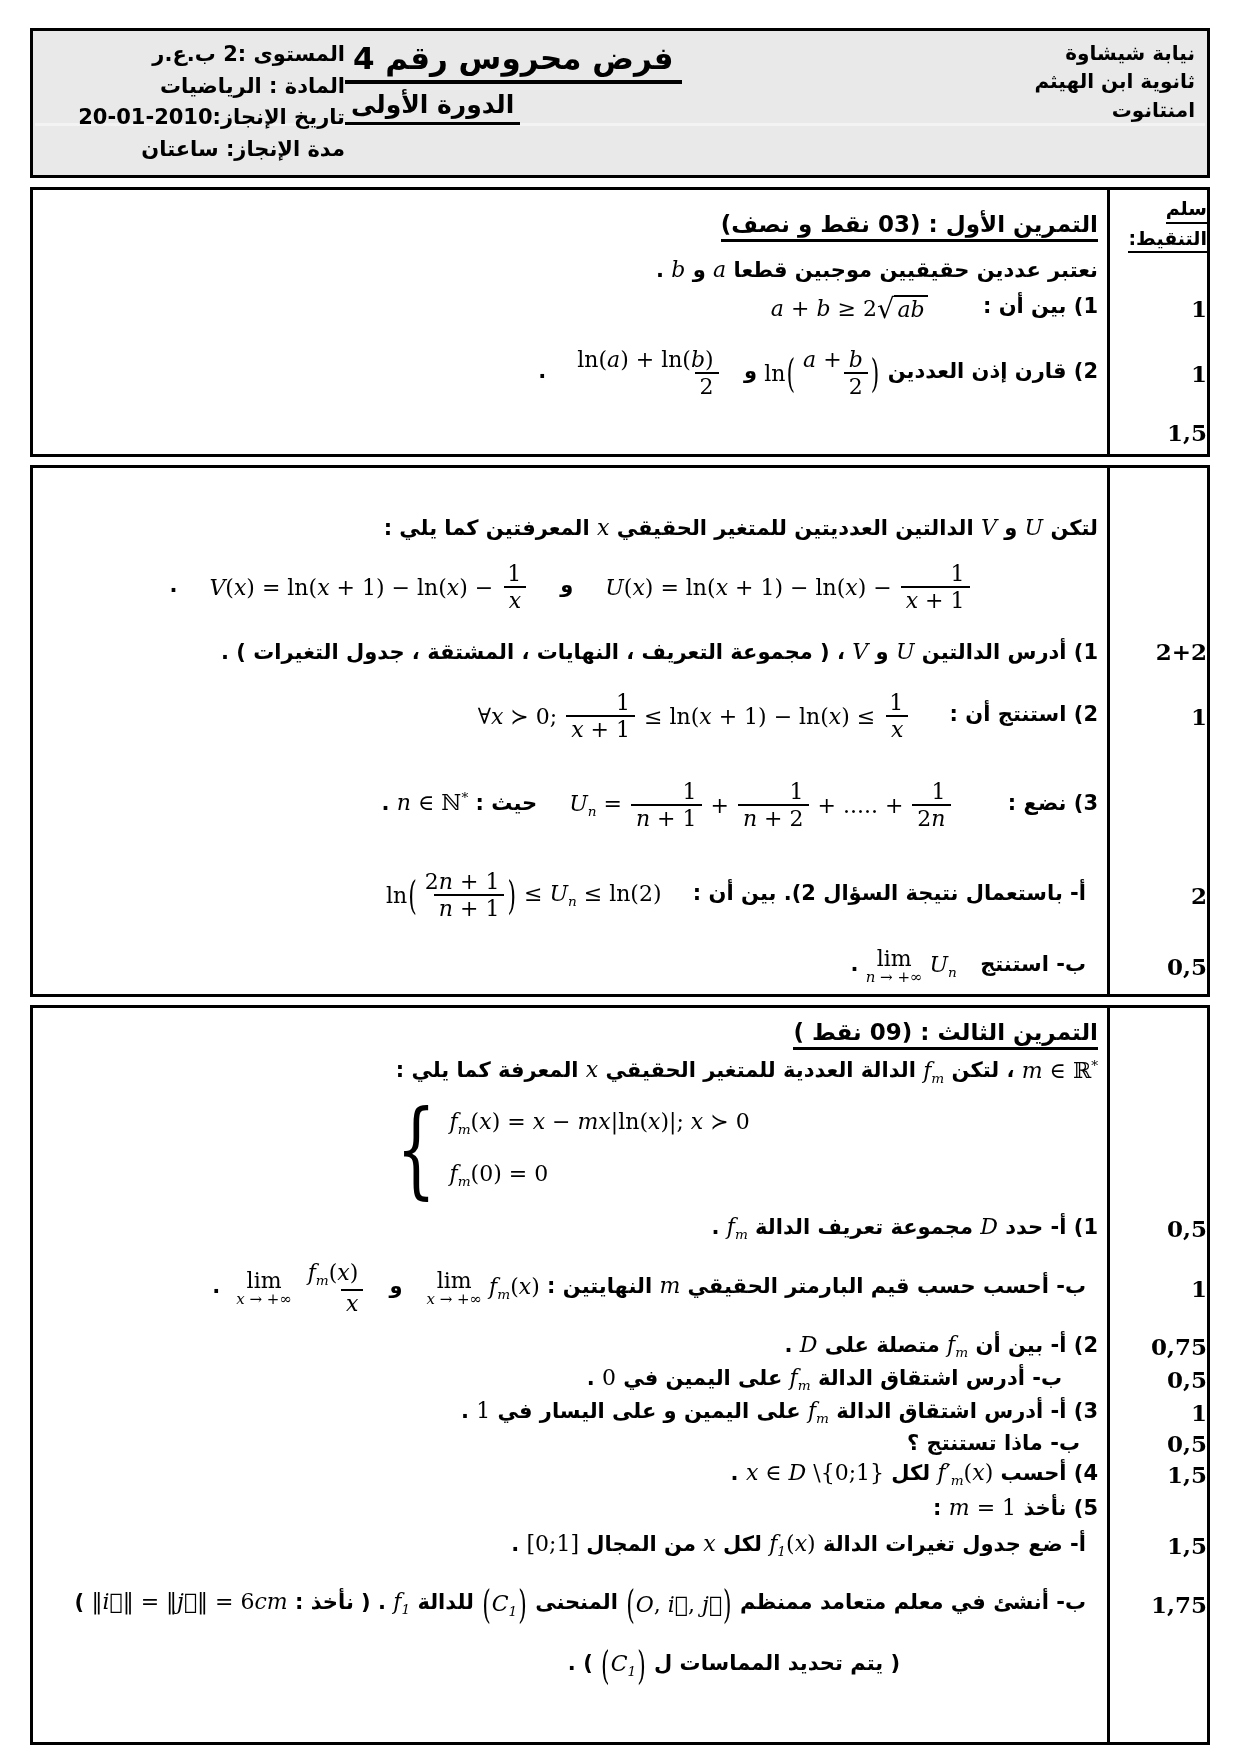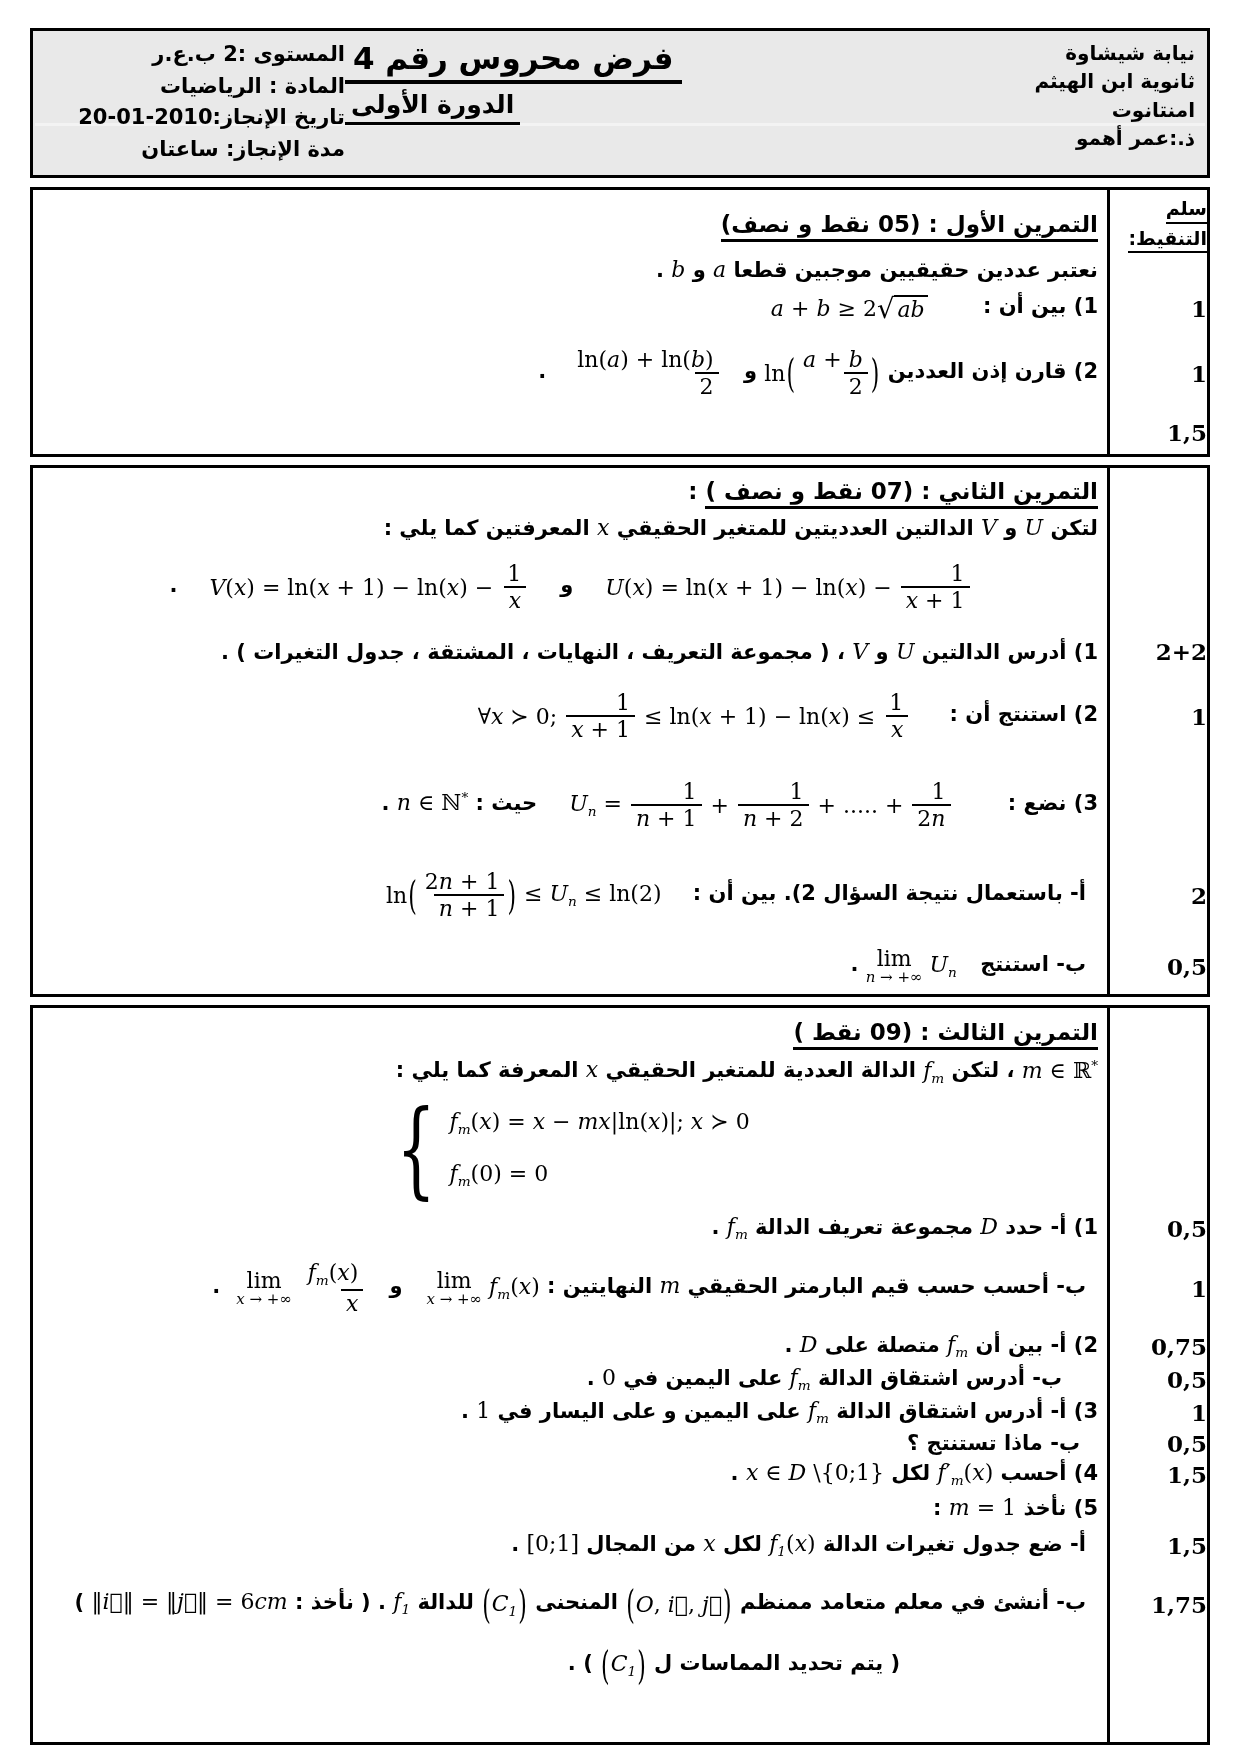--- a/index.html
+++ b/index.html
@@ -55,42 +55,41 @@
 </style>
 </head>
 <body>
 
 <div class="header-box">
   <div class="hline"></div>
   <div class="h-right">
     <div>نيابة شيشاوة</div>
     <div>ثانوية ابن الهيثم</div>
     <div>امنتانوت</div>
-    <div>ذ.:عمر أهمو</div>
   </div>
   <div class="h-center">
     <div><span class="h-title">فرض محروس رقم 4</span></div>
     <div><span class="h-subtitle">الدورة الأولى</span></div>
   </div>
   <div class="h-left">
     <div>المستوى :2 ب.ع.ر</div>
     <div>المادة : الرياضيات</div>
     <div>تاريخ الإنجاز:2010-01-20</div>
     <div>مدة الإنجاز: ساعتان</div>
   </div>
 </div>
 
 <div class="section" style="min-height:250px;">
   <div class="divider"></div>
 <div class="row" style="min-height: 54px;">
       <div class="mark-cell top">
         <div class="scale-line">سلم</div>
         <div class="scale-line">التنقيط:</div>
       </div>
-      <div class="content"><span class="ex-title">التمرين الأول : (05 نقط و نصف)</span></div>
+      <div class="content"><span class="ex-title">التمرين الأول : (03 نقط و نصف)</span></div>
     </div>
     <div class="row" style="min-height: 28px;">
       <div class="mark-cell"></div>
       <div class="content"><span class="ar">نعتبر عددين حقيقيين موجبين قطعا </span><span class="math mrun" dir="ltr"><span class="mi">a</span></span><span class="ar"> و </span><span class="math mrun" dir="ltr"><span class="mi">b</span></span><span class="ar"> .</span></div>
     </div>
     <div class="row" style="min-height: 50px;">
       <div class="mark-cell">
         <span class="mark-val">1</span>
       </div>
       <div class="content"><span class="ar">1) بين أن : </span><span class="sp" style="width: 3em;"></span><span class="math grp" dir="ltr">
@@ -127,21 +126,20 @@
     <div class="row" style="min-height: 38px;">
       <div class="mark-cell">
         <span class="mark-val">1,5</span>
       </div>
     </div>
   </div>
 <div class="section" style="min-height:524px;">
   <div class="divider"></div>
 <div class="row" style="min-height: 40px;">
       <div class="mark-cell"></div>
-      <div class="content"><span class="ex-title">التمرين الثاني : (07 نقط و نصف )</span><span class="ex-title-suffix"> :</span></div>
     </div>
     <div class="row" style="min-height: 32px;">
       <div class="mark-cell"></div>
       <div class="content"><span class="ar">لتكن </span><span class="math mrun" dir="ltr"><span class="mi">U</span></span><span class="ar"> و </span><span class="math mrun" dir="ltr"><span class="mi">V</span></span><span class="ar"> الدالتين العدديتين للمتغير الحقيقي </span><span class="math mrun" dir="ltr"><span class="mi">x</span></span><span class="ar"> المعرفتين كما يلي :</span></div>
     </div>
     <div class="row" style="min-height: 88px;">
       <div class="mark-cell"></div>
       <div class="content center"><span class="math grp" dir="ltr">
           <span class="math mrun" dir="ltr"><span class="mi">U</span><span>(</span><span class="mi">x</span><span>) = ln(</span><span class="mi">x</span><span> + 1) − ln(</span><span class="mi">x</span><span>) − </span></span>
           <span class="math grp" dir="ltr">

